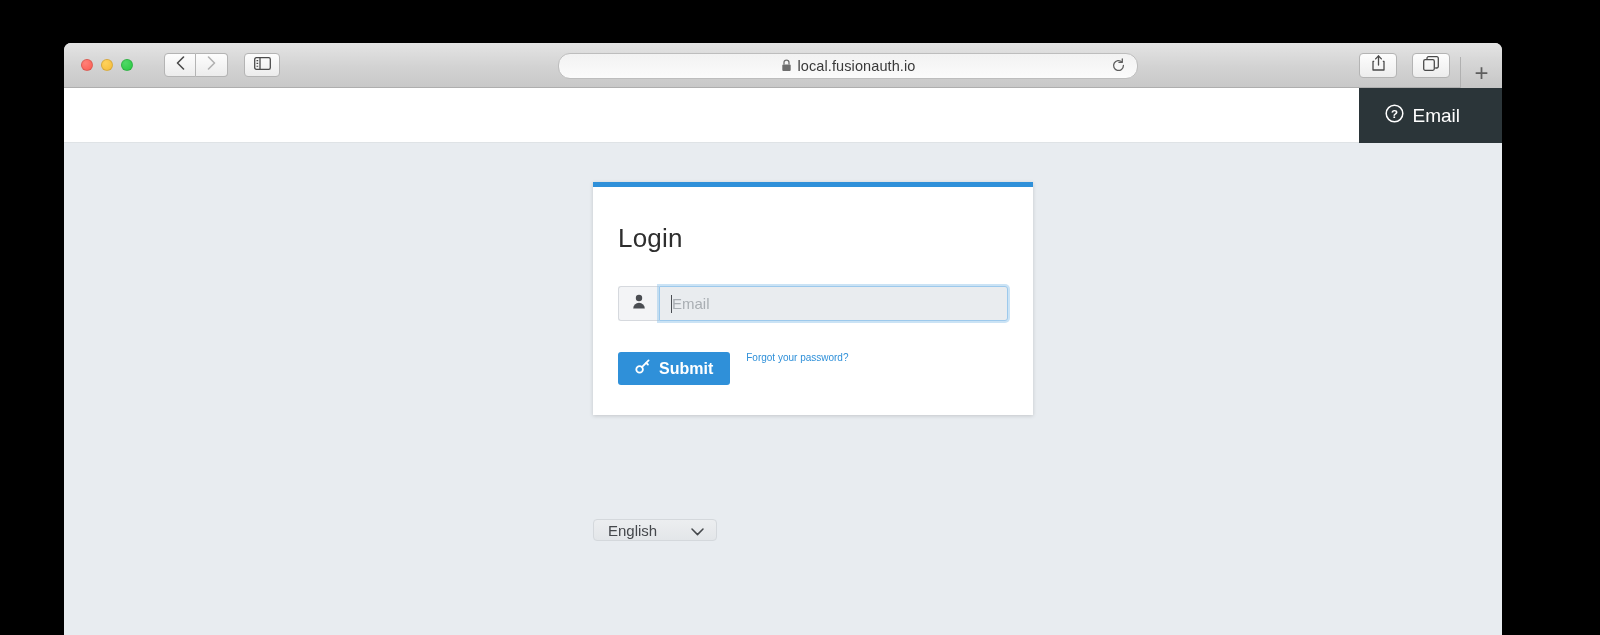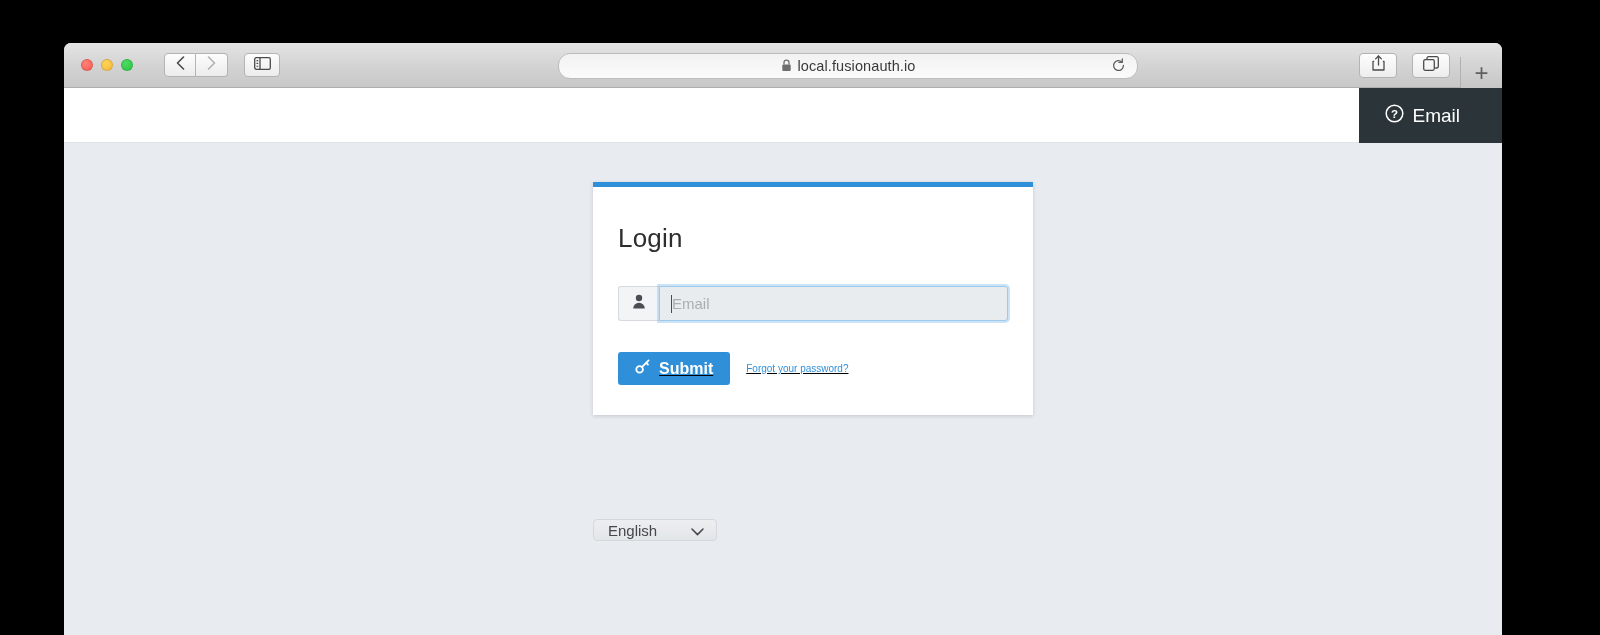--- a/index.html
+++ b/index.html
@@ -225,24 +225,22 @@
     left: 53px;
     top: 9px;
     width: 1px;
     height: 18px;
     background: #4a4d52;
     z-index: 3;
   }
 
   .actions {
     display: flex;
-    align-items: center;
     gap: 16px;
     margin-top: 31px;
-    text-decoration: underline;
   }
   .submit-btn {
     background: #2f90d9;
     color: #ffffff;
     border: none;
     border-radius: 3px;
     height: 33px;
     padding: 0 17px;
     font-size: 16px;
     font-weight: bold;

